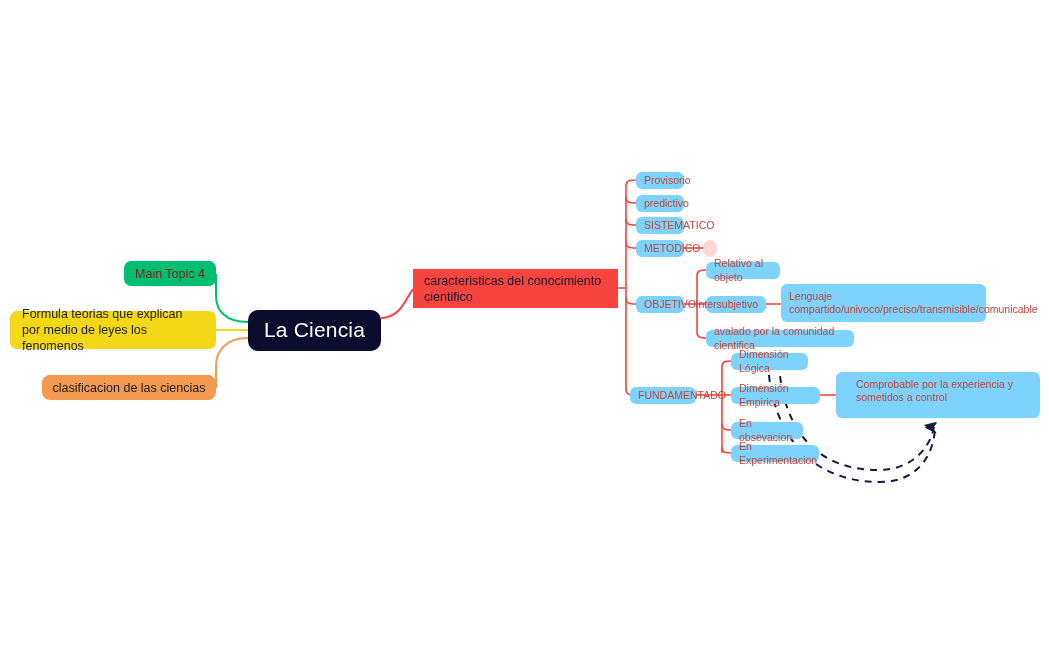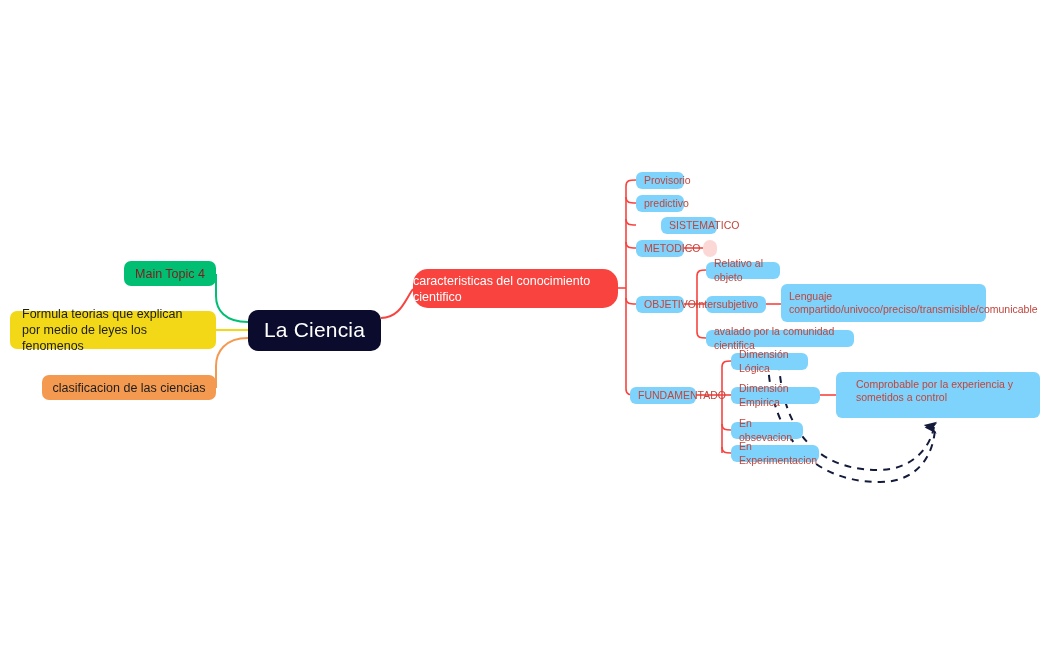--- a/index.html
+++ b/index.html
@@ -36,22 +36,22 @@
   .node-central {
     background: #0b0b2e;
     color: #ffffff;
     font-size: 21px;
     justify-content: center;
     border-radius: 10px;
     letter-spacing: 0.2px;
   }
   .node-green   { background: #00bf72; color: #7f1d1d; font-size: 12.5px; justify-content: center; }
   .node-yellow  { background: #f2d816; color: #1d1d1d; font-size: 12.5px; padding: 0 12px; }
-  .node-orange  { background: #f49a50; color: #1d1d1d; font-size: 12.5px; justify-content: center; }
-  .node-red     { background: #f8433f; color: #ffffff; font-size: 12.5px; padding: 0 0; border-radius: 15px; }
+  .node-orange  { background: #f49a50; color: #1d1d1d; font-size: 12.5px; justify-content: center; border-radius: 8px; }
+  .node-red     { background: #f8433f; color: #0f172a; font-size: 12.5px; padding: 0 11px; border-radius: 0; }
   .node-pink {
     background: #7dd3fc;
     color: #c0453c;
     font-size: 10.5px;
     padding: 0 8px;
     border-radius: 6px;
   }
   .node-pink.wide { align-items: flex-start; padding-top: 6px; }
   .node-blank { background: #fbd8d5; border-radius: 7px; }
 </style>
@@ -128,21 +128,21 @@
   </div>
 
   <div class="node node-pink" style="left:636px; top:172px; width:48px; height:17px;">
     <span>Provisorio</span>
   </div>
 
   <div class="node node-pink" style="left:636px; top:195px; width:48px; height:17px;">
     <span>predictivo</span>
   </div>
 
-  <div class="node node-pink" style="left:661px; top:217px; width:56px; height:17px;">
+  <div class="node node-pink" style="left:636px; top:217px; width:48px; height:17px;">
     <span>SISTEMATICO</span>
   </div>
 
   <div class="node node-pink" style="left:636px; top:240px; width:48px; height:17px;">
     <span>METODICO</span>
   </div>
 
   <div class="node node-blank" style="left:703px; top:240px; width:14px; height:17px;">
     <span></span>
   </div>

